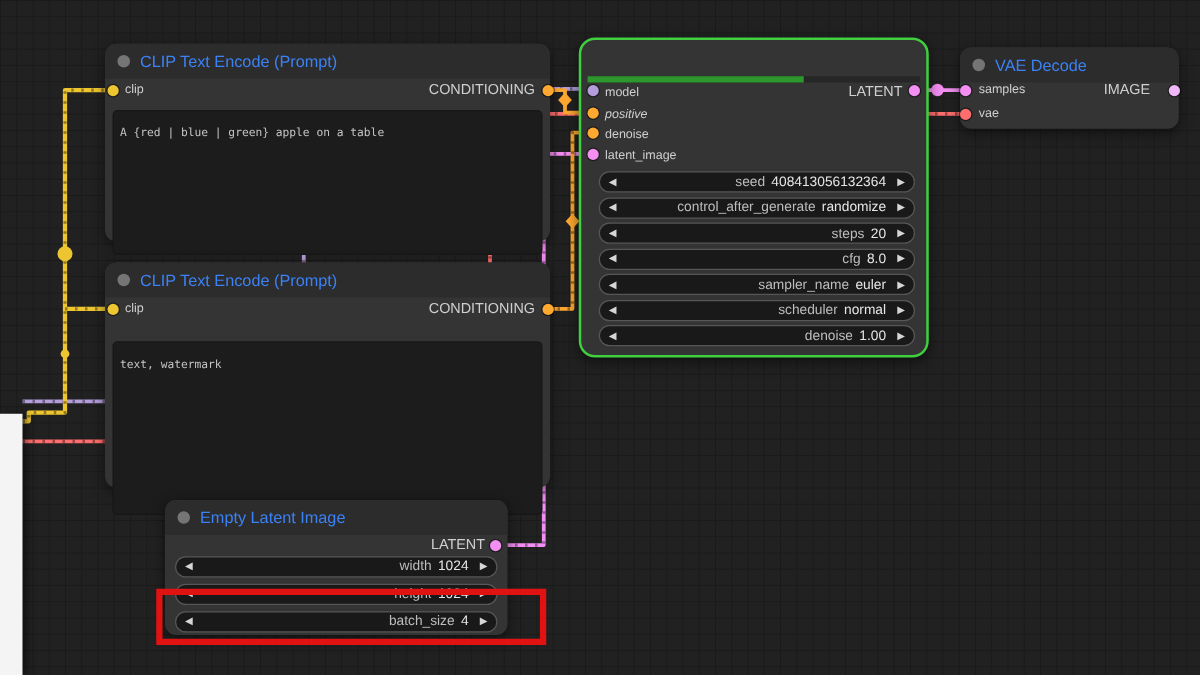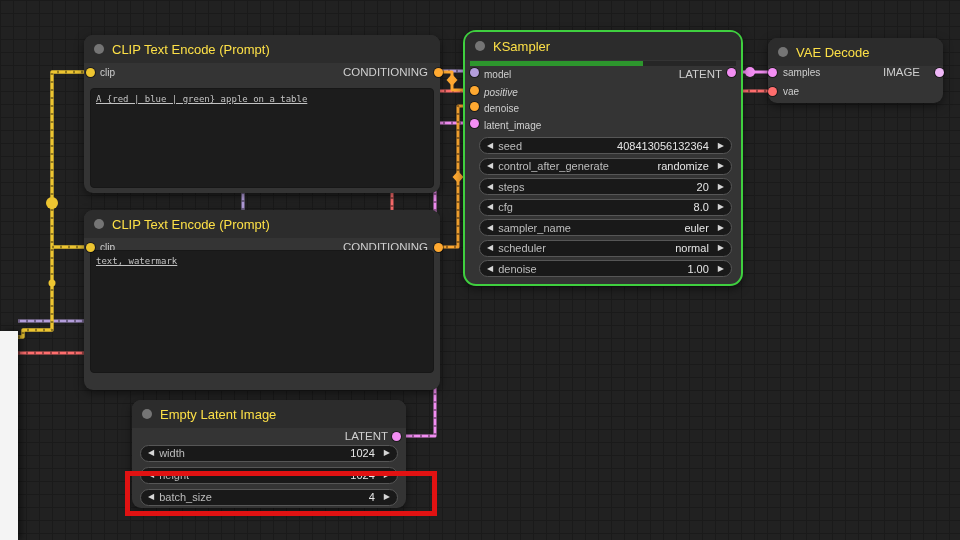--- a/index.html
+++ b/index.html
@@ -21,31 +21,31 @@
   .w-latent{stroke:var(--latent);}
   .w-vae{stroke:var(--vae);}
 
   .node{position:absolute;background:#343434;border-radius:9px;
         box-shadow:0 3px 10px rgba(0,0,0,.5);z-index:2;}
   .title{position:absolute;left:0;right:0;top:0;height:28px;background:#2c2c2c;
          border-radius:9px 9px 0 0;}
   .title-dot{position:absolute;left:10px;top:9px;width:10px;height:10px;border-radius:50%;
              background:#757575;}
   .title-text{position:absolute;left:28px;top:50%;transform:translateY(-50%);
-              font-size:13px;color:#fde047;white-space:nowrap;}
+              font-size:13px;color:#3b82f6;white-space:nowrap;}
   .slot-label{position:absolute;font-size:10px;color:#cfcfcf;transform:translateY(-50%);white-space:nowrap;}
   .out-label{position:absolute;font-size:11.5px;color:#cfcfcf;transform:translateY(-50%);white-space:nowrap;margin-left:40px;}
   .textarea{position:absolute;background:#1c1c1c;border:1px solid #171717;border-radius:4px;
             font-family:"DejaVu Sans Mono",monospace;font-size:9px;color:#c3c3c3;
-            padding:4px 5px;overflow:hidden;line-height:12px;text-decoration:underline;}
+            padding:12px 5px;overflow:hidden;line-height:12px;}
   .widget{position:absolute;height:17px;background:#191919;border:1px solid #565656;
           border-radius:9px;display:flex;align-items:center;box-sizing:border-box;
           padding:0 7px;gap:5px;}
   .warr{font-size:8px;color:#d6d6d6;line-height:1;flex:0 0 auto;}
-  .wlabel{font-size:11px;color:#bdbdbd;flex:1 1 auto;white-space:nowrap;overflow:hidden;}
+  .wlabel{font-size:11px;color:#bdbdbd;flex:1 1 auto;white-space:nowrap;overflow:hidden;text-align:right;}
   .wvalue{font-size:11px;color:#e6e6e6;white-space:nowrap;flex:0 0 auto;margin-right:4px;}
 
   #ksampler-wrap{position:absolute;left:463px;top:30px;width:280px;height:256px;
       border:2px solid var(--node-border-active);border-radius:13px;z-index:2;box-sizing:border-box;
       background:#343434;box-shadow:0 3px 10px rgba(0,0,0,.5);}
   #ksampler-wrap .title{border-radius:10px 10px 0 0;}
   .progress-trough{position:absolute;left:5px;right:5px;top:29px;height:5px;background:#262626;}
   .progress-fill{height:100%;background:var(--progress);}
 
   .port{position:absolute;width:9px;height:9px;border-radius:50%;z-index:3;
@@ -105,28 +105,24 @@
     <div class="textarea" style="left:6px;top:53px;width:332px;height:90px;">A {red | blue | green} apple on a table</div>
   </div>
 
   <div class="node" style="left:84px;top:210px;width:356px;height:180px;">
     <div class="title">
       <div class="title-dot"></div>
       <div class="title-text">CLIP Text Encode (Prompt)</div>
     </div>
     <div class="slot-label" style="left:16px;top:37px;">clip</div>
     <div class="out-label" style="right:12px;top:37px;">CONDITIONING</div>
-    <div class="textarea" style="left:6px;top:40px;width:332px;height:113px;">text, watermark</div>
+    <div class="textarea" style="left:6px;top:63px;width:332px;height:113px;">text, watermark</div>
   </div>
 
   <div id="ksampler-wrap">
-    <div class="title">
-      <div class="title-dot"></div>
-      <div class="title-text">KSampler</div>
-    </div>
     <div class="progress-trough">
       <div class="progress-fill" style="width: 65%;"></div>
     </div>
     <div class="slot-label" style="left:19px;top:42px;">model</div>
     <div class="slot-label" style="left:19px;top:60px;font-style:italic;">positive</div>
     <div class="slot-label" style="left:19px;top:76px;">denoise</div>
     <div class="slot-label" style="left:19px;top:93px;">latent_image</div>
     <div class="out-label" style="right:19px;top:42px;">LATENT</div>
 
     <div class="widget" style="left:14px;top:105px;width:253px;">

